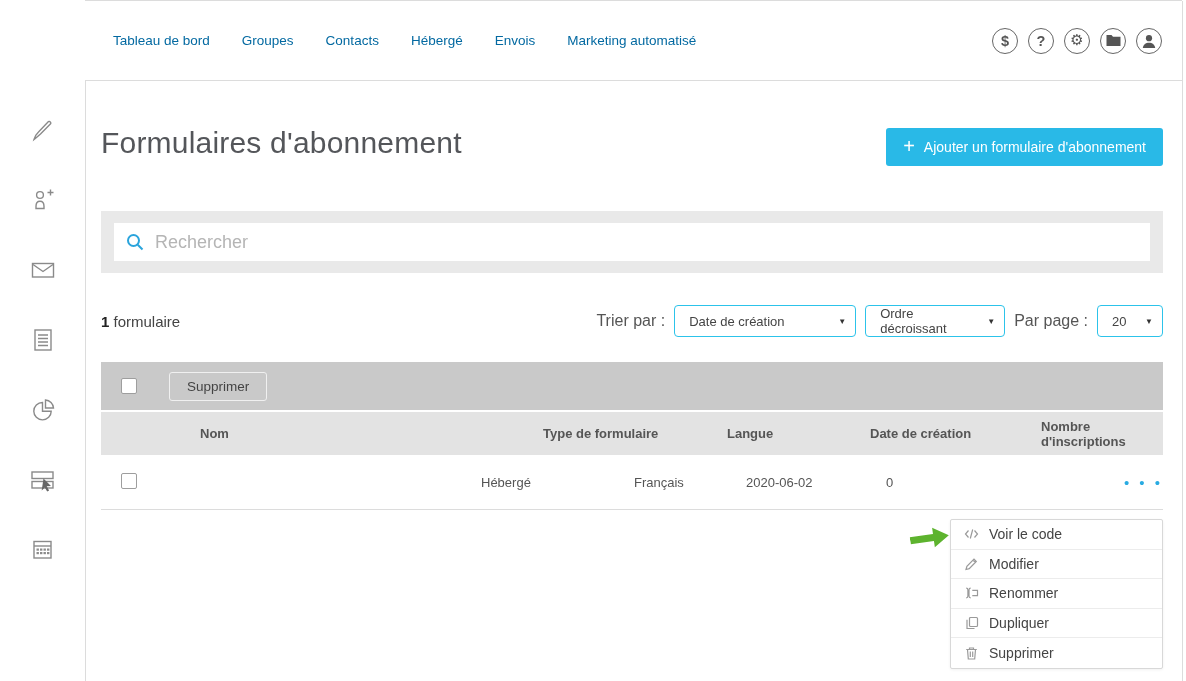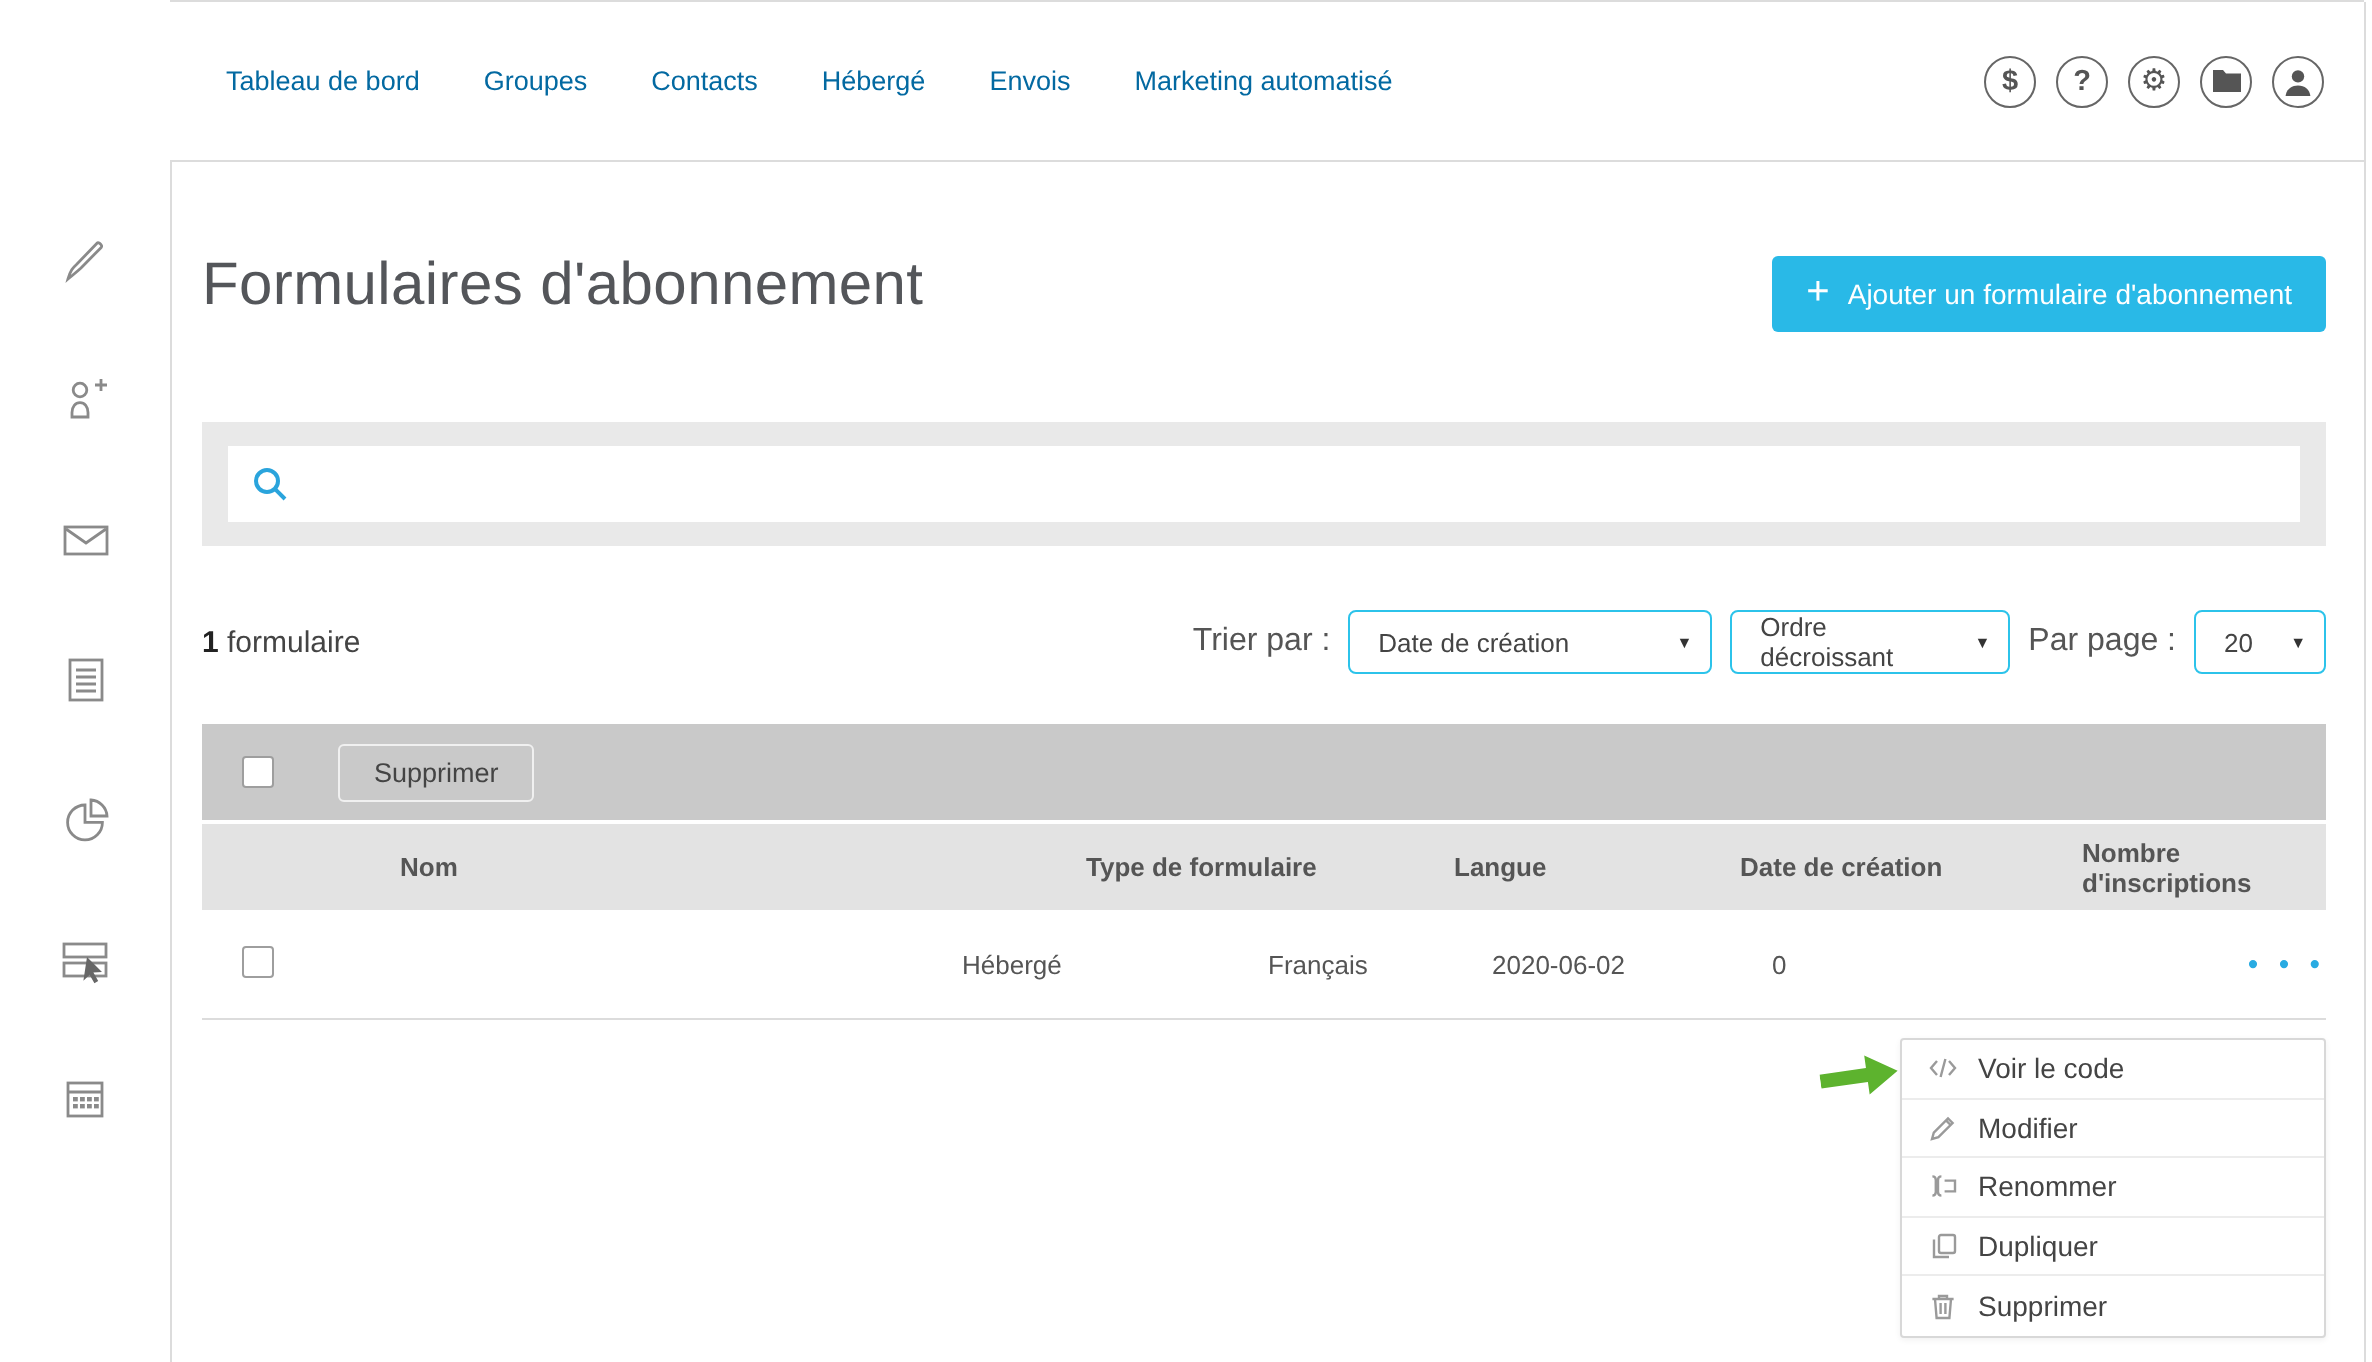--- a/index.html
+++ b/index.html
@@ -183,20 +183,21 @@
       <span>Ajouter un formulaire d'abonnement</span>
     </button>
   </div>
 
   <div class="search-strip">
     <div class="search-box">
       <svg width="18" height="18" viewBox="0 0 18 18">
           <circle cx="7.5" cy="7.5" r="5.5"></circle>
           <path d="M11.7 11.7L16.5 16.5"></path>
         </svg>
+      <input class="search-input" type="text" placeholder="Rechercher" style="">
     </div>
   </div>
 
   <div class="meta-row">
     <div class="count"><b>1</b><span> formulaire</span></div>
     <div class="sort-controls">
       <span class="ctl-label">Trier par :</span>
       <div class="select sel-sort">
         <span>Date de création</span>
         <span class="caret">▼</span>

